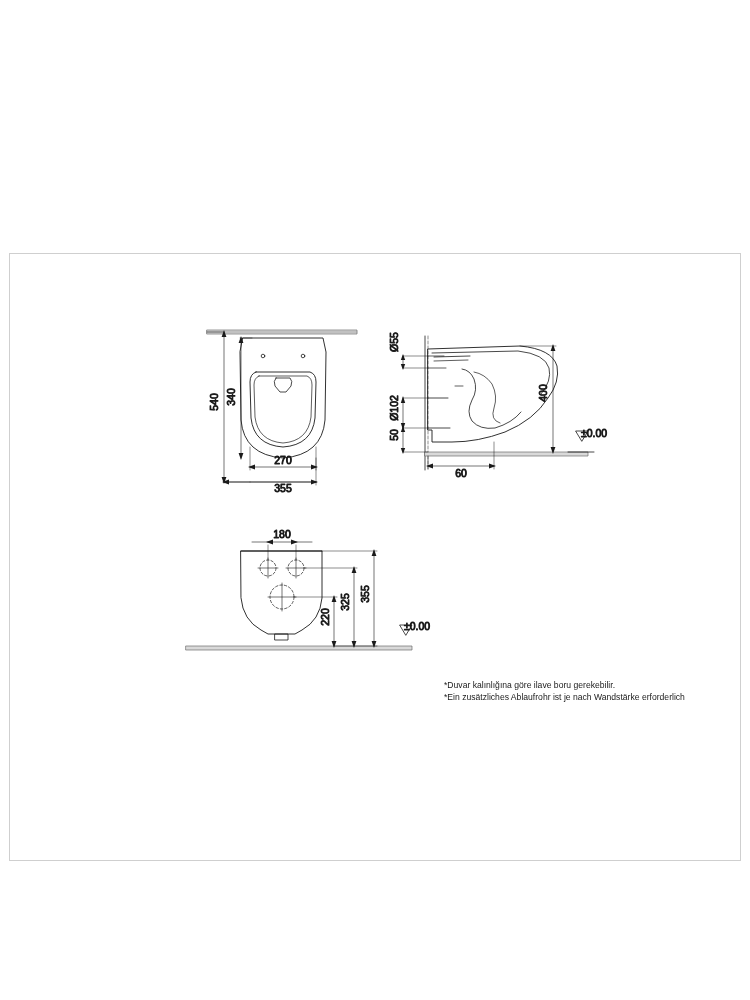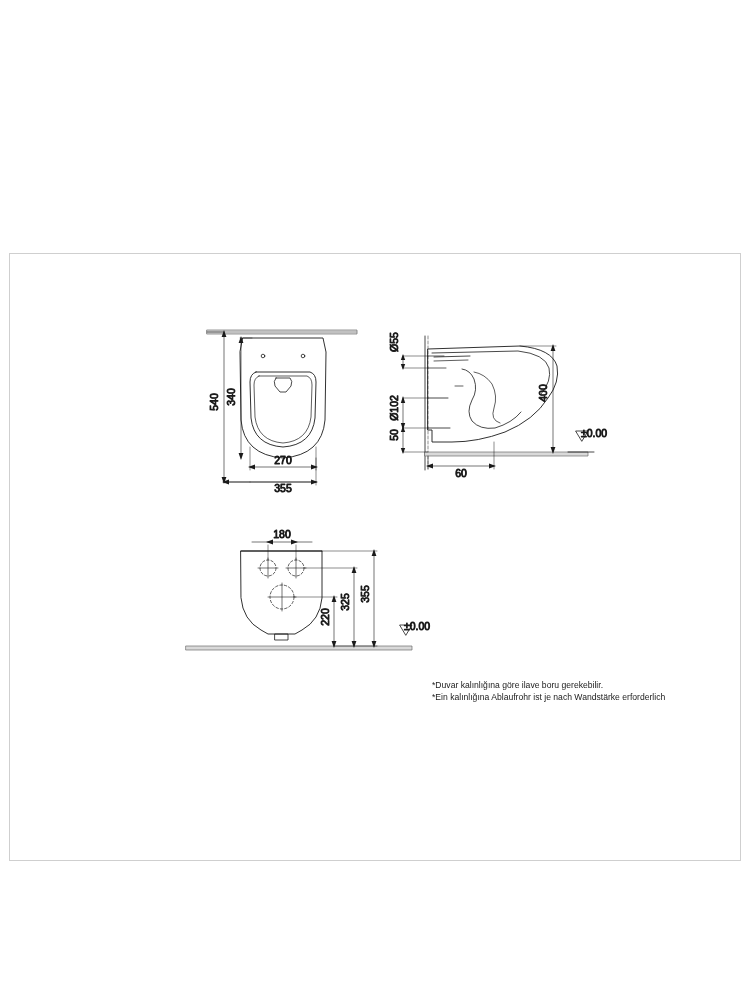--- a/index.html
+++ b/index.html
@@ -39,21 +39,21 @@
     height: 1000px;
     overflow: visible;
   }
   .dimtext {
     font-family: "Liberation Sans", sans-serif;
     font-size: 10.5px;
     fill: #1a1a1a;
   }
   .notes {
     position: absolute;
-    left: 432px;
+    left: 444px;
     top: 679px;
     width: 280px;
     font-size: 8.6px;
     line-height: 12.2px;
     color: #1a1a1a;
     font-family: "Liberation Sans", sans-serif;
   }
   .notes div { white-space: nowrap; }
 </style>
 </head>
@@ -240,16 +240,16 @@
         <text class="dimtext" x="354" y="607" text-anchor="middle" transform="rotate(-90 349 607)">325</text>
         <text class="dimtext" x="374" y="599" text-anchor="middle" transform="rotate(-90 369 599)">355</text>
         <text class="dimtext" x="404" y="630" text-anchor="start">±0.00</text>
       </g>
 
     </g>
   </svg>
 
   <div class="notes">
     <div>*Duvar kalınlığına göre ilave boru gerekebilir.</div>
-    <div>*Ein kalınlığına Ablaufrohr ist je nach Wandstärke erforderlich</div>
+    <div>*Ein zusätzliches Ablaufrohr ist je nach Wandstärke erforderlich</div>
   </div>
 
 </div>
 
 </body></html>

